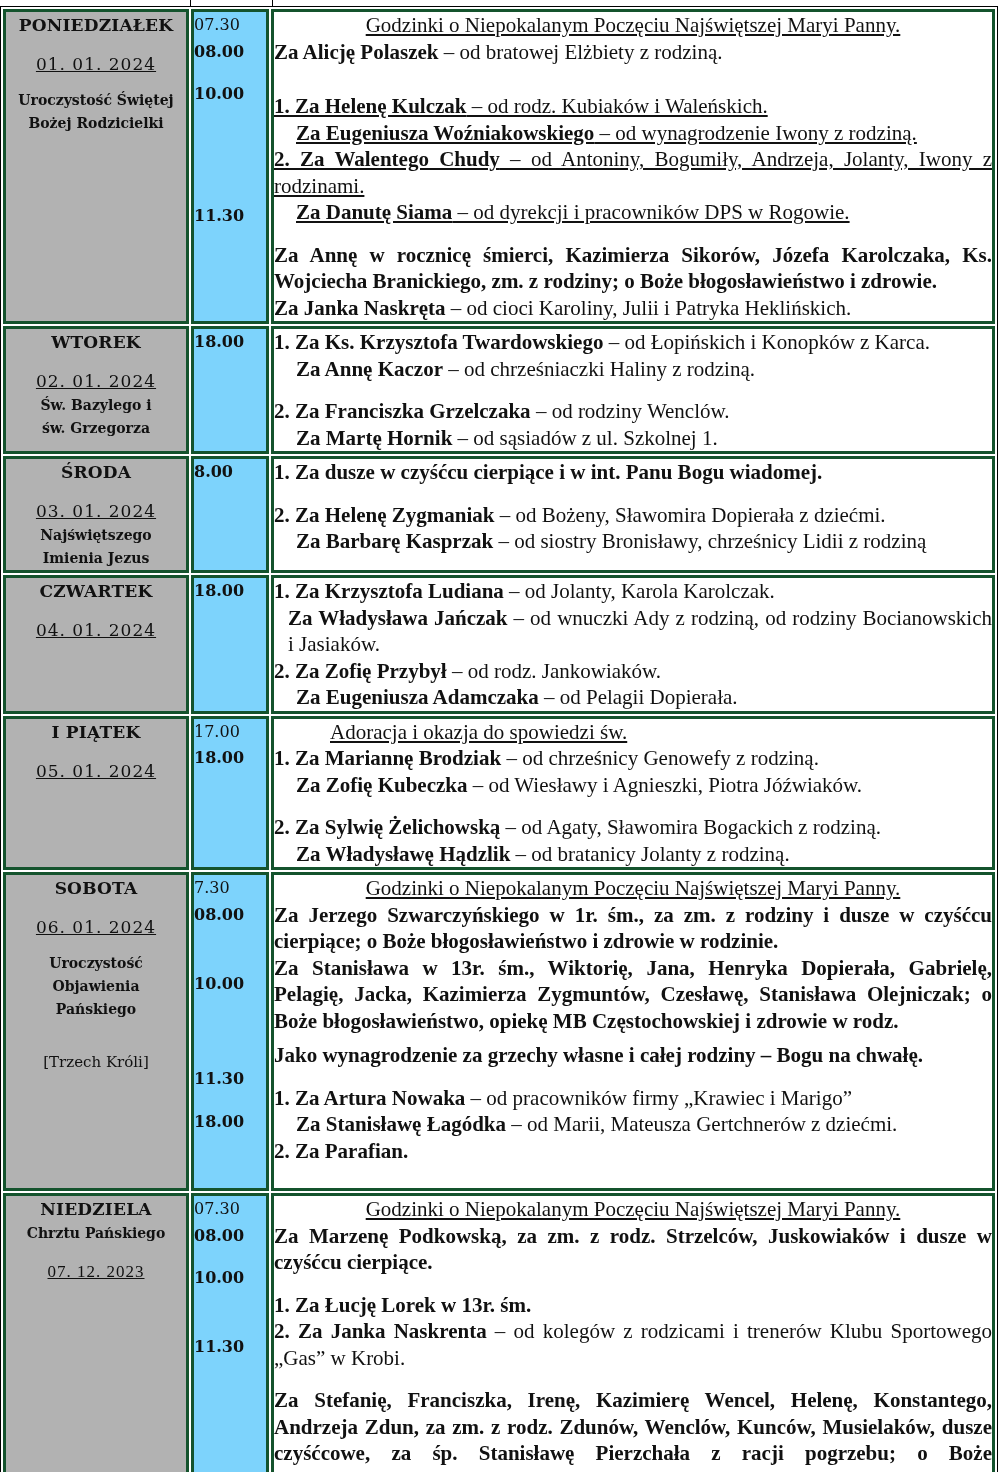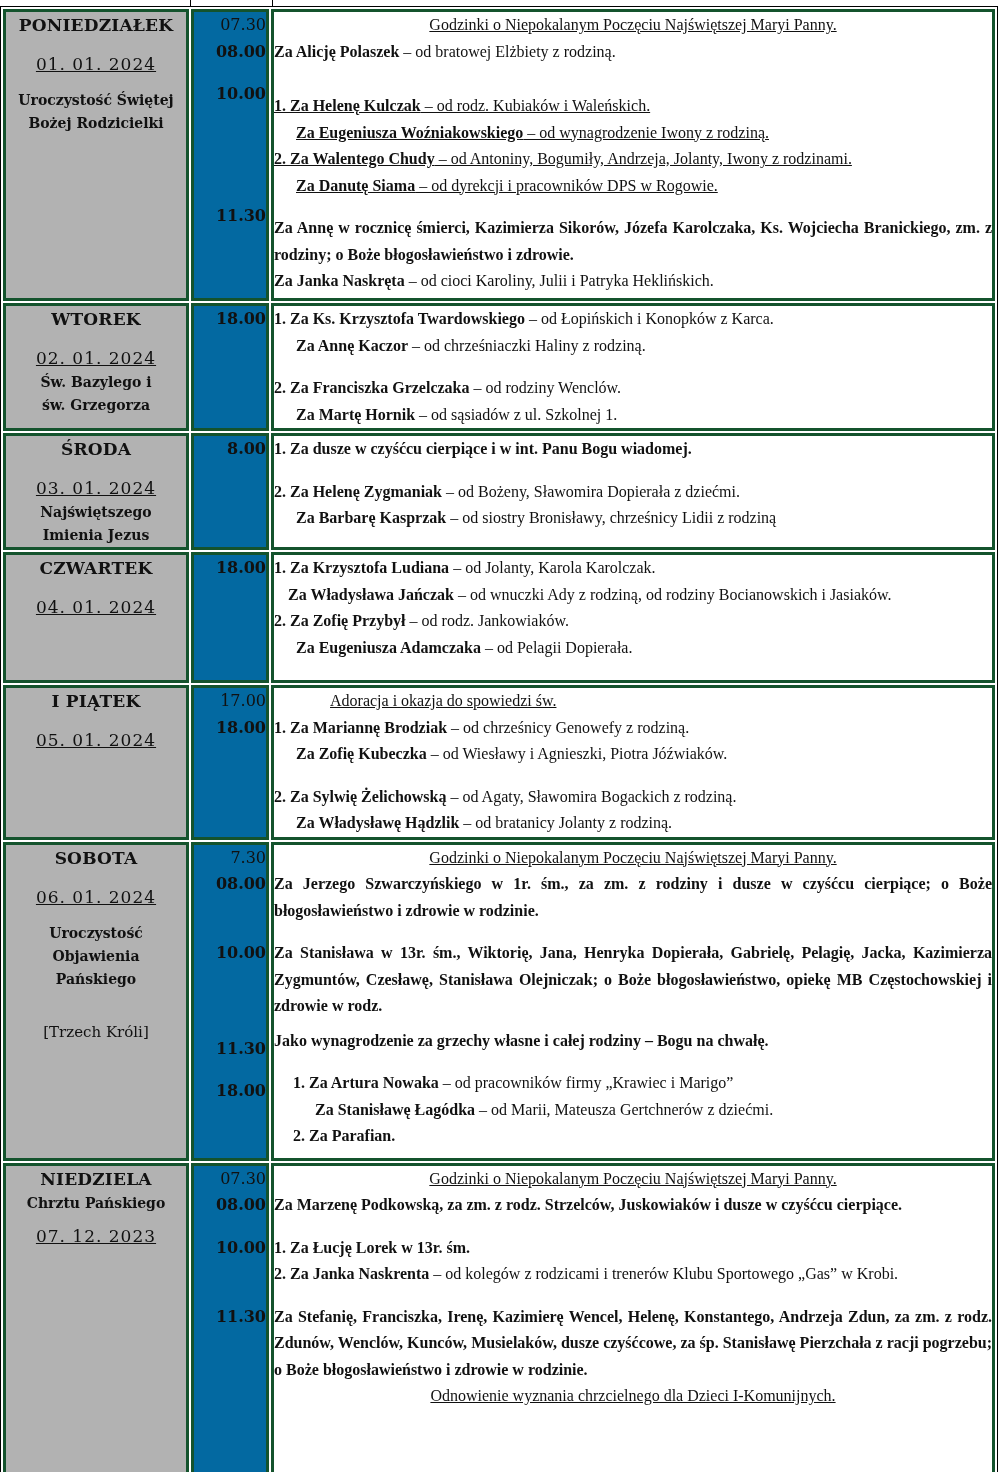--- a/index.html
+++ b/index.html
@@ -20,33 +20,33 @@
       table-layout: fixed;
     }
     table.schedule td {
       border: 3px solid #14532d;
       vertical-align: top;
       padding: 0;
     }
     col.c-day { width: 186px; }
     col.c-time { width: 78px; }
     td.day { background: #b2b2b2; text-align: center; }
-    td.time { background: #0369a1; text-align: right; }
+    td.time { background: #7dd3fc; text-align: left; }
     td.content { background: #ffffff; padding: 0 10px 0 8px; }
 
     .dayname { font-weight: bold; font-size: 17px; line-height: 26px; letter-spacing: 0.2px; }
     .daydate { font-size: 17px; text-decoration: underline; line-height: 26px; letter-spacing: 1px; margin-top: 13px; }
     .feast { font-weight: bold; font-size: 14px; line-height: 23px; }
     .feast-note { font-size: 15px; line-height: 23px; }
 
     .t { font-size: 16px; line-height: 26.5px; display: block; }
     .t.b { font-weight: bold; }
     .gap { height: 16px; }
 
-    .line { font-size: 16px; line-height: 26.5px; font-family: "Liberation Serif", "DejaVu Serif", serif; }
+    .line { font-size: 21px; line-height: 26.5px; font-family: "Liberation Serif", "DejaVu Serif", serif; }
     .line.j { text-align: justify; text-align-last: left; }
     .line.c { text-align: center; }
     .line.ind { padding-left: 22px; }
     .line.ind2 { padding-left: 14px; }
     .u { text-decoration: underline; }
     .bold { font-weight: bold; }
     .line.allbold { font-weight: bold; }
   </style>
 </head>
 <body>
@@ -225,40 +225,40 @@
             <span class="t b">18.00</span>
           </div>
         </td>
         <td class="content">
           <div>
             <div class="line c"><span class="u">Godzinki o Niepokalanym Poczęciu Najświętszej Maryi Panny.</span></div>
           </div>
           <div>
             <div class="line j allbold">Za Jerzego Szwarczyńskiego w 1r. śm., za zm. z rodziny i dusze w czyśćcu cierpiące; o Boże błogosławieństwo i zdrowie w rodzinie.</div>
           </div>
-          <div style="margin-top: 16px;">
+          <div style="">
             <div class="line j allbold">Za Stanisława w 13r. śm., Wiktorię, Jana, Henryka Dopierała, Gabrielę, Pelagię, Jacka, Kazimierza Zygmuntów, Czesławę, Stanisława Olejniczak; o Boże błogosławieństwo, opiekę MB Częstochowskiej i zdrowie w rodz.</div>
           </div>
           <div style="margin-top: 8px;">
             <div class="line j allbold">Jako wynagrodzenie za grzechy własne i całej rodziny – Bogu na chwałę.</div>
           </div>
-          <div style="margin-top: 16px; margin-left: 19px;">
+          <div style="margin-top: 16px;">
             <div class="line j"><span class="bold">1. Za Artura Nowaka</span><span> – od pracowników firmy „Krawiec i Marigo”</span></div>
             <div class="line j ind"><span class="bold">Za Stanisławę Łagódka</span><span> – od Marii, Mateusza Gertchnerów z dziećmi.</span></div>
             <div class="line j allbold">2. Za Parafian.</div>
           </div>
         </td>
       </tr>
       <tr style="height: 326px;">
         <td class="day">
           <div class="dayname">NIEDZIELA</div>
           <div>
             <div class="feast">Chrztu Pańskiego</div>
           </div>
-          <div class="daydate" style="margin-top: 8px;">07. 12. 2023</div>
+          <div class="daydate" style="margin-top: 14px; font-family: Liberation Serif, serif;">07. 12. 2023</div>
         </td>
         <td class="time">
           <div style="height: 26.5px;">
             <span class="t">07.30</span>
           </div>
           <div style="height: 26.5px;">
             <span class="t b">08.00</span>
           </div>
           <div style="margin-top: 16px; height: 53px;">
             <span class="t b">10.00</span>

